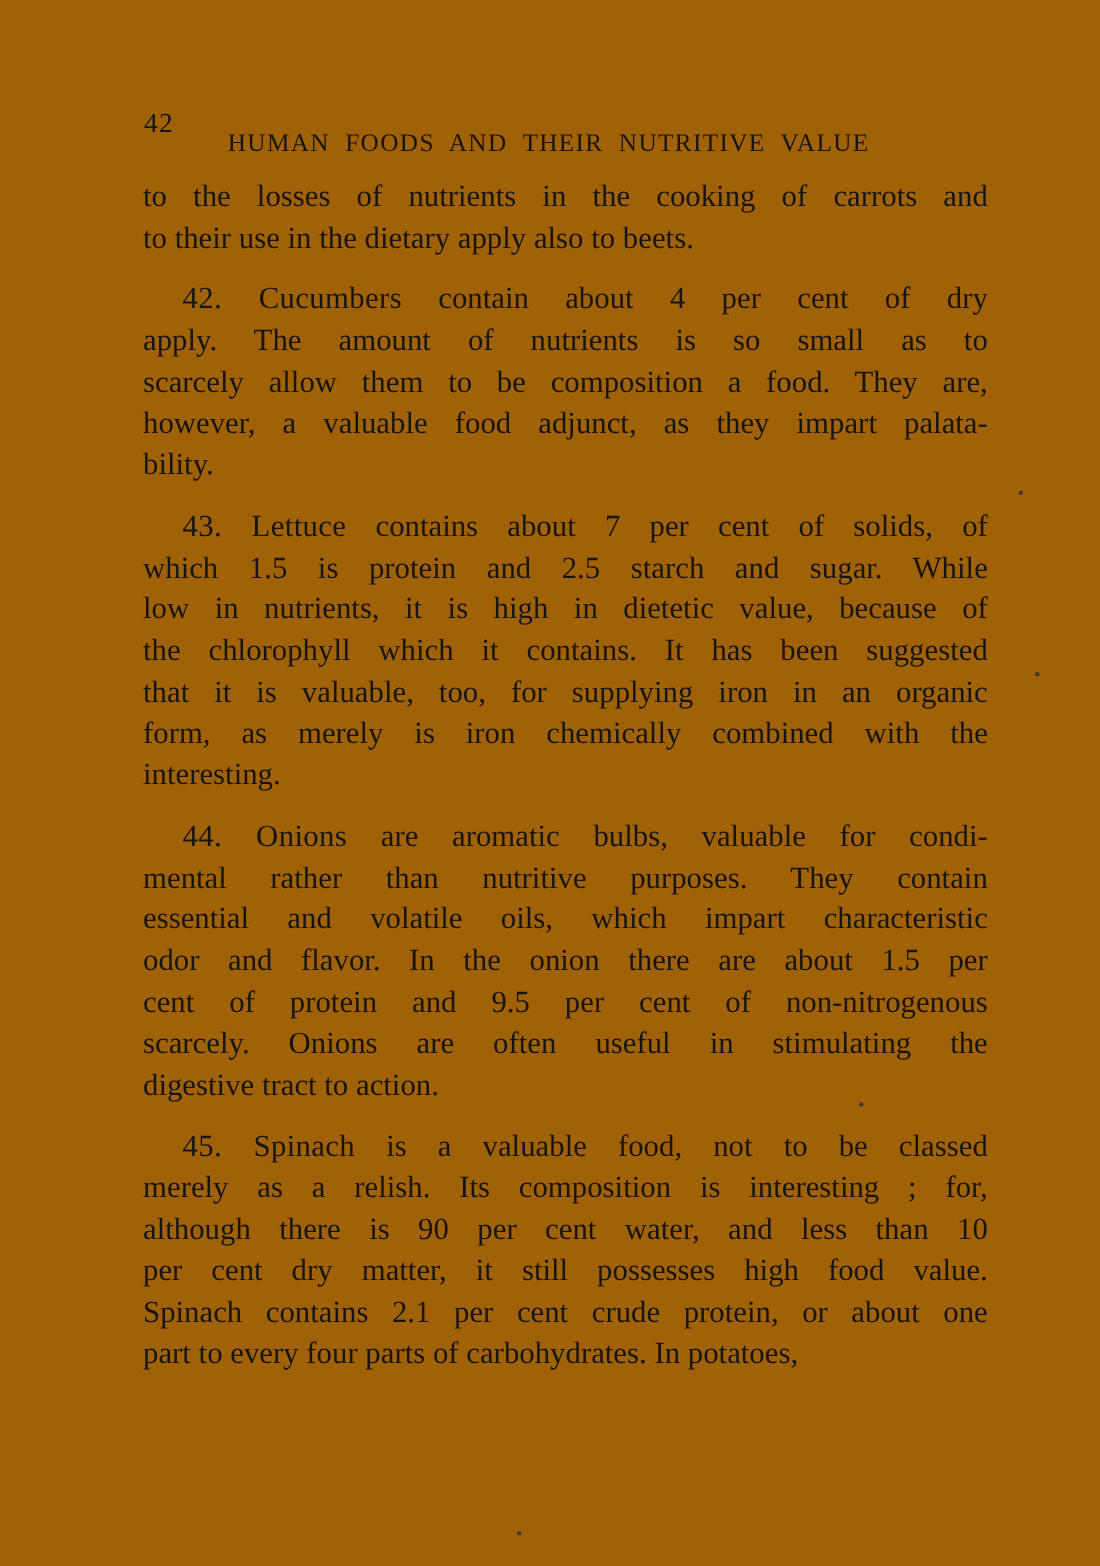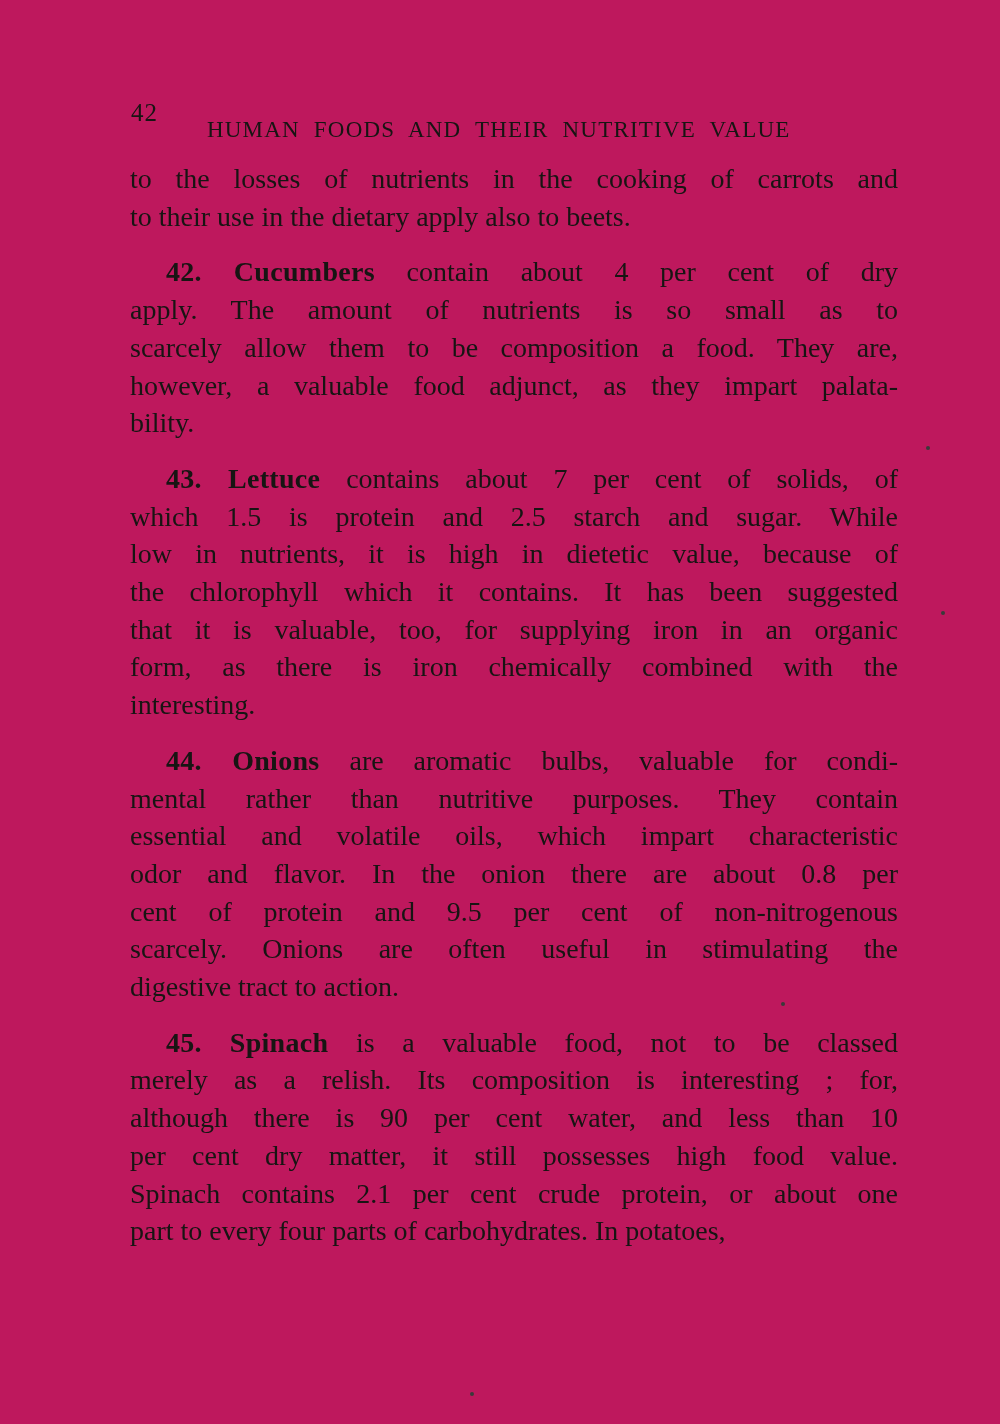--- a/index.html
+++ b/index.html
@@ -1,20 +1,20 @@
 <!DOCTYPE html>
 <html><head>
 <meta charset="utf-8">
 <style>
   html, body { margin: 0; padding: 0; background: #ffffff; }
   .page {
     position: relative;
     width: 1000px;
     height: 1424px;
-    background: #be185d;
+    background: #a16207;
     overflow: hidden;
     font-family: "Liberation Serif", serif;
     color: #171513;
   }
   .header { position: absolute; top: 97px; left: 0; width: 100%; height: 36px; }
   .page-num {
     position: absolute; left: 131px; top: 2px;
     font-size: 25px; letter-spacing: 1px;
   }
   .running-title {
@@ -23,21 +23,21 @@
     white-space: nowrap;
   }
   .text-body {
     position: absolute; left: 130px; top: 160px; width: 768px;
     font-size: 28px; line-height: 37.7px;
   }
   .para + .para { margin-top: 18px; }
   .line { text-align: justify; text-align-last: justify; }
   .line.last { text-align-last: auto; }
   .para.indent .line:first-child { text-indent: 36px; }
-  b.lead { font-weight: 700; letter-spacing: 0.3px; }
+  b.lead { font-weight: 400; letter-spacing: 0.3px; }
   .speck {
     position: absolute; width: 4px; height: 4px;
     background: #3a3a3a; border-radius: 50%;
   }
 </style>
 </head>
 <body>
 
 <div class="page">
 
@@ -57,28 +57,28 @@
         <div class="line">scarcely allow them to be composition a food.  They are,</div>
         <div class="line">however, a valuable food adjunct, as they impart palata-</div>
         <div class="line last">bility.</div>
       </div>
     <div class="para indent">
         <div class="line"><b class="lead">43. Lettuce</b> contains about 7 per cent of solids, of</div>
         <div class="line">which 1.5 is protein and 2.5 starch and sugar.  While</div>
         <div class="line">low in nutrients, it is high in dietetic value, because of</div>
         <div class="line">the chlorophyll which it contains.  It has been suggested</div>
         <div class="line">that it is valuable, too, for supplying iron in an organic</div>
-        <div class="line">form, as there is iron chemically combined with the</div>
+        <div class="line">form, as merely is iron chemically combined with the</div>
         <div class="line last">interesting.</div>
       </div>
     <div class="para indent">
         <div class="line"><b class="lead">44. Onions</b> are aromatic bulbs, valuable for condi-</div>
         <div class="line">mental rather than nutritive purposes.  They contain</div>
         <div class="line">essential and volatile oils, which impart characteristic</div>
-        <div class="line">odor and flavor.  In the onion there are about 0.8 per</div>
+        <div class="line">odor and flavor.  In the onion there are about 1.5 per</div>
         <div class="line">cent of protein and 9.5 per cent of non-nitrogenous</div>
         <div class="line">scarcely.  Onions are often useful in stimulating the</div>
         <div class="line last">digestive tract to action.</div>
       </div>
     <div class="para indent">
         <div class="line"><b class="lead">45. Spinach</b> is a valuable food, not to be classed</div>
         <div class="line">merely as a relish.  Its composition is interesting ; for,</div>
         <div class="line">although there is 90 per cent water, and less than 10</div>
         <div class="line">per cent dry matter, it still possesses high food value.</div>
         <div class="line">Spinach contains 2.1 per cent crude protein, or about one</div>

